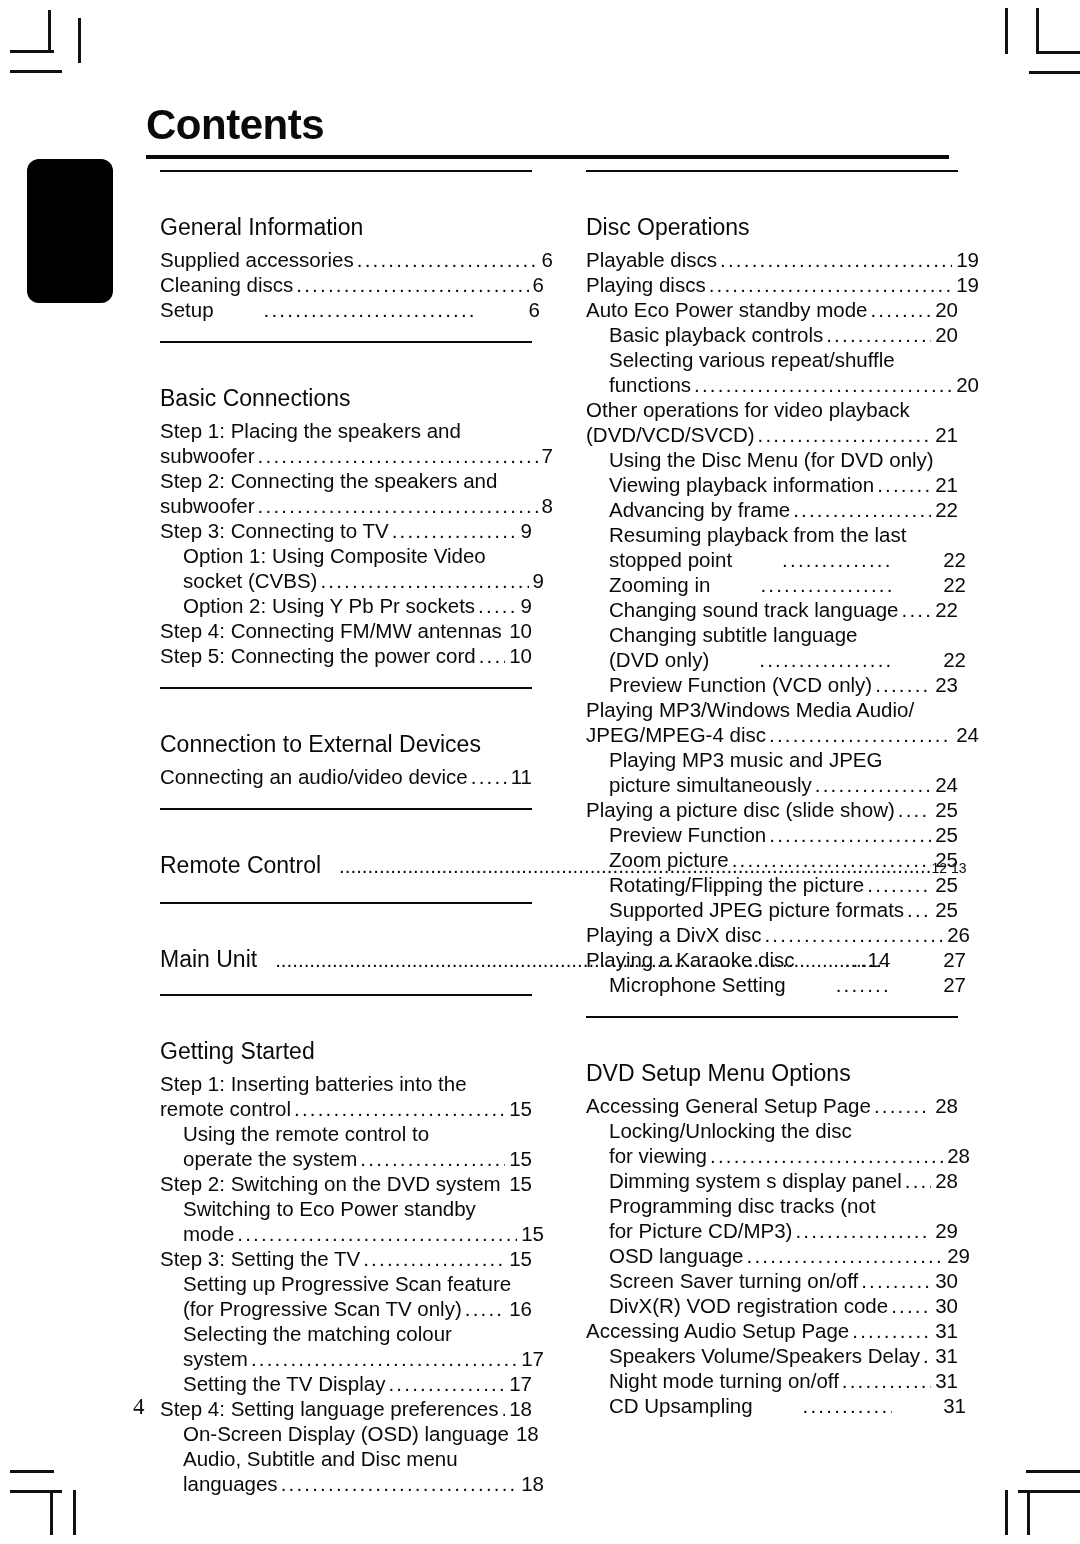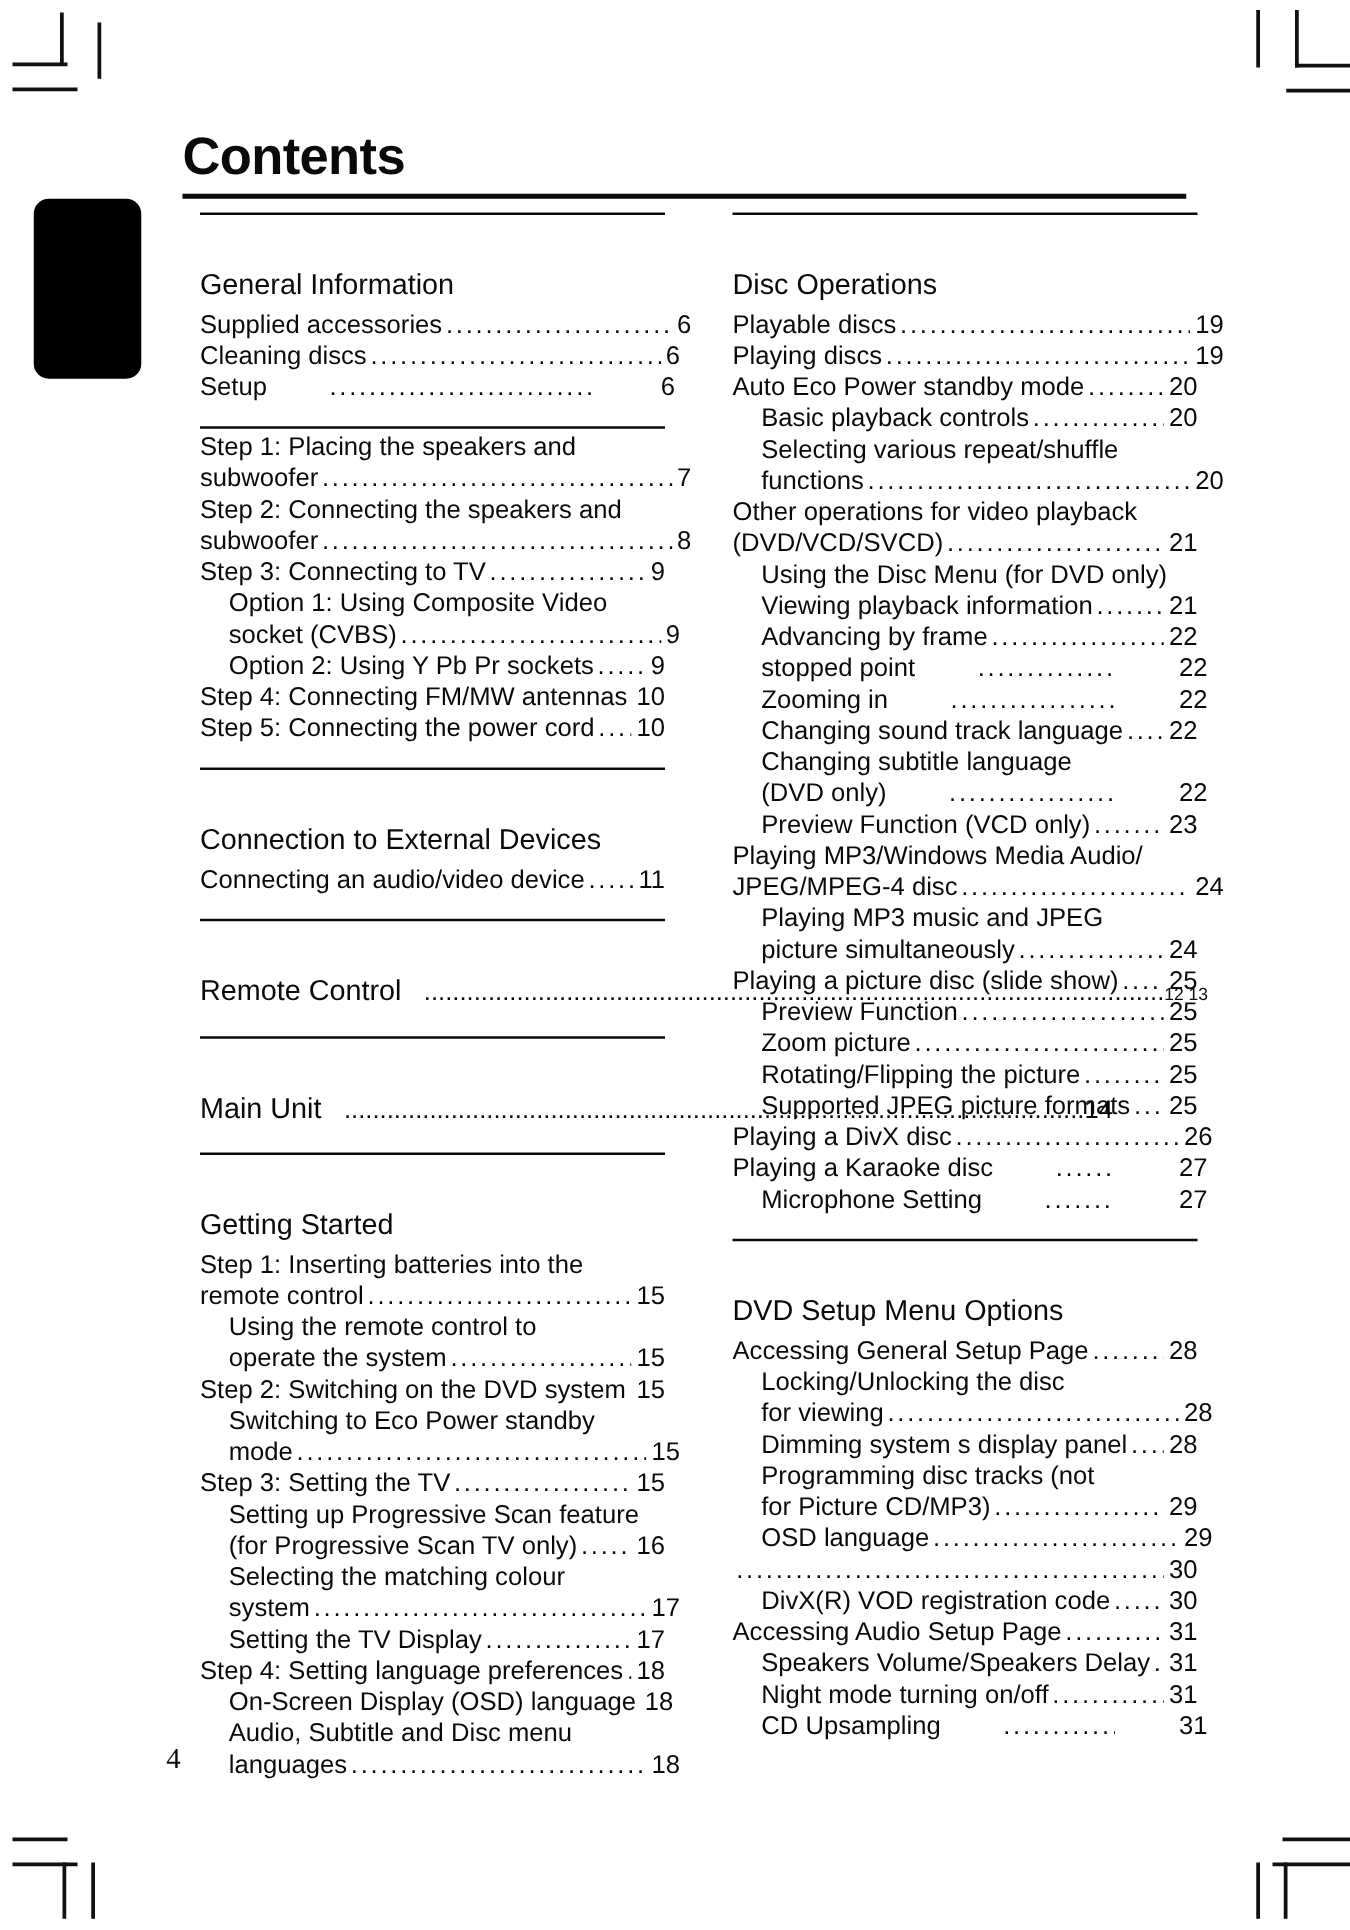--- a/index.html
+++ b/index.html
@@ -193,20 +193,21 @@
           <span class="pageno">6</span>
         </div>
         <div class="entry overflow-xs">
           <span class="label">Setup</span>
           <span class="leader">........................................................................................................</span>
           <span class="pageno">6</span>
         </div>
       </div>
       <div class="section">
         <div class="section-rule"></div>
+        <div class="section-title">Basic Connections</div>
         <div class="entry noleader">
           <span class="label">Step 1: Placing the speakers and</span>
         </div>
         <div class="entry overflow">
           <span class="label">subwoofer</span>
           <span class="leader">........................................................................................................</span>
           <span class="pageno">7</span>
         </div>
         <div class="entry noleader">
           <span class="label">Step 2: Connecting the speakers and</span>
@@ -394,20 +395,23 @@
         <div class="entry indent1">
           <span class="label">Viewing playback information</span>
           <span class="leader">........................................................................................................</span>
           <span class="pageno">21</span>
         </div>
         <div class="entry indent1">
           <span class="label">Advancing by frame</span>
           <span class="leader">........................................................................................................</span>
           <span class="pageno">22</span>
         </div>
+        <div class="entry indent1 noleader">
+          <span class="label">Resuming playback from the last</span>
+        </div>
         <div class="entry indent1 overflow-xs">
           <span class="label">stopped point</span>
           <span class="leader">........................................................................................................</span>
           <span class="pageno">22</span>
         </div>
         <div class="entry indent1 overflow-xs">
           <span class="label">Zooming in</span>
           <span class="leader">........................................................................................................</span>
           <span class="pageno">22</span>
         </div>
@@ -514,20 +518,21 @@
           <span class="label">for Picture CD/MP3)</span>
           <span class="leader">........................................................................................................</span>
           <span class="pageno">29</span>
         </div>
         <div class="entry indent1 overflow-sm">
           <span class="label">OSD language</span>
           <span class="leader">........................................................................................................</span>
           <span class="pageno">29</span>
         </div>
         <div class="entry indent1">
+          <span class="label">Screen Saver   turning on/off</span>
           <span class="leader">........................................................................................................</span>
           <span class="pageno">30</span>
         </div>
         <div class="entry indent1">
           <span class="label">DivX(R) VOD registration code</span>
           <span class="leader">........................................................................................................</span>
           <span class="pageno">30</span>
         </div>
         <div class="entry">
           <span class="label">Accessing Audio Setup Page</span>

